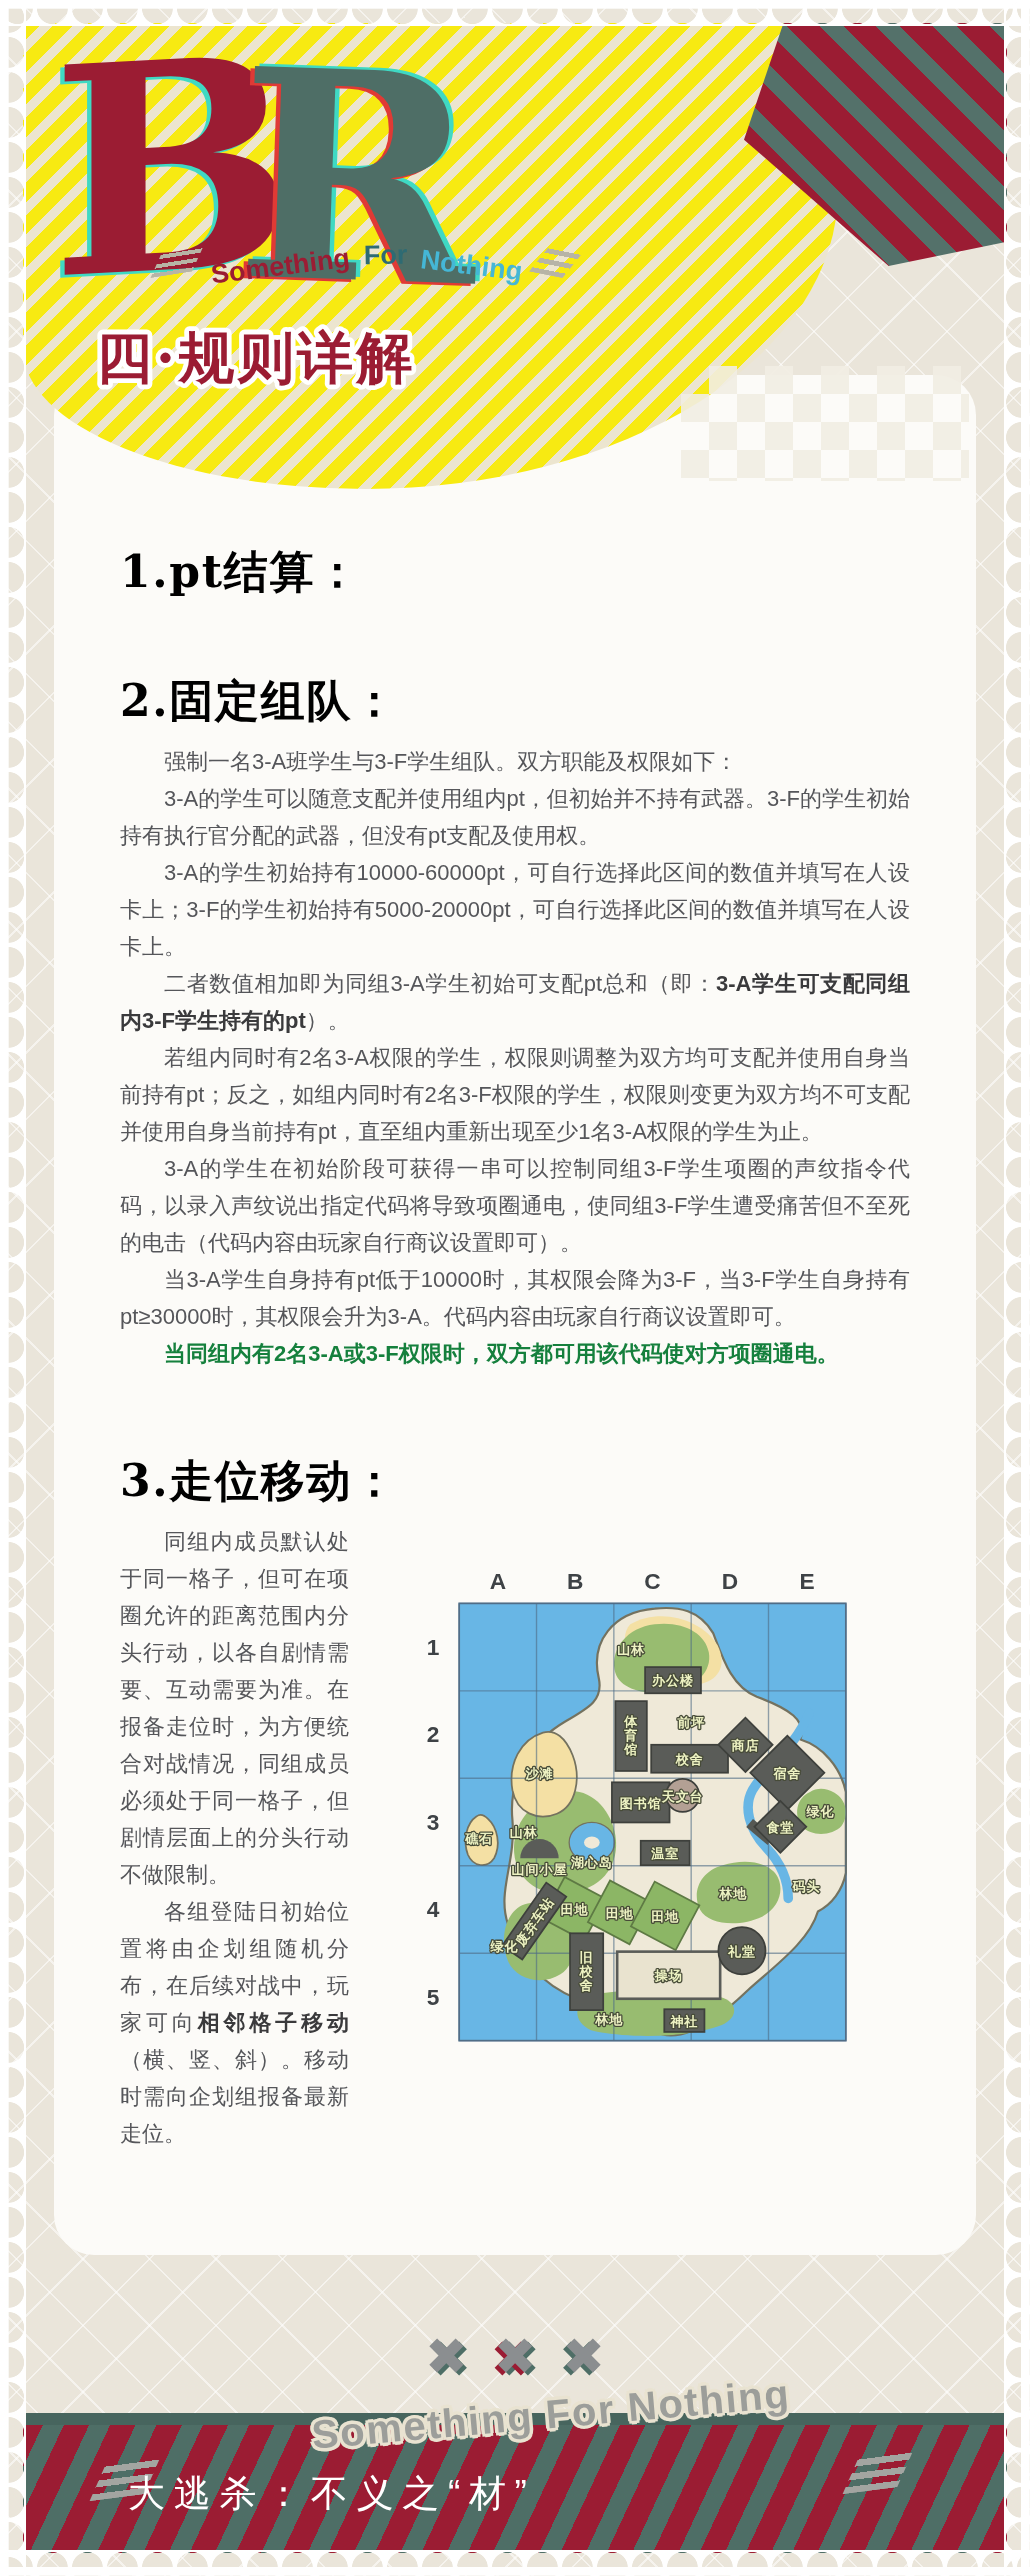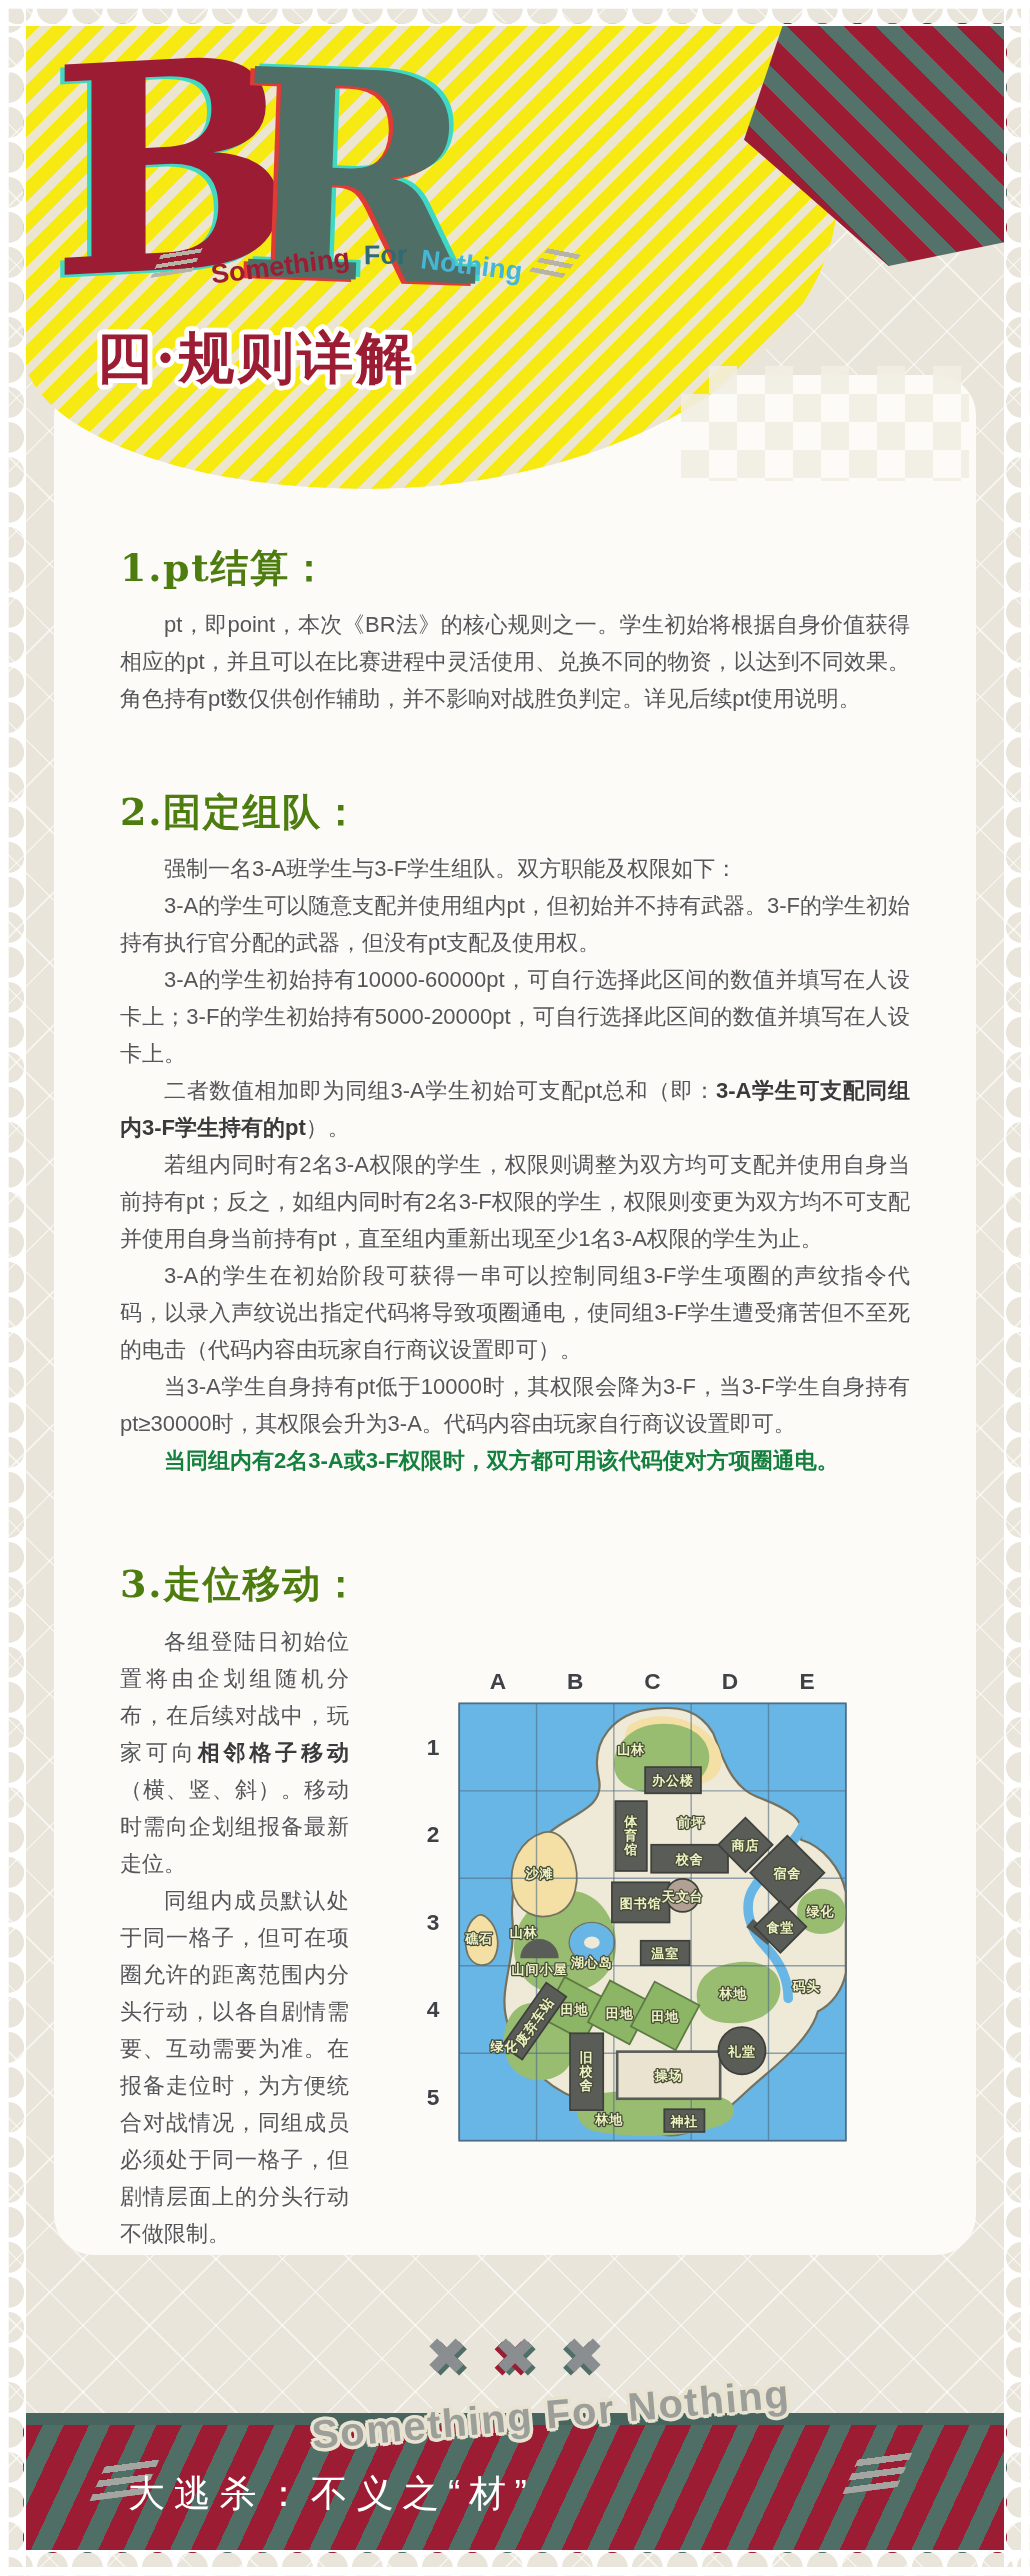--- a/index.html
+++ b/index.html
@@ -38,21 +38,21 @@
   .tag-lines.left{transform:skewX(-32deg) rotate(-10deg);}
   .tag-lines.right{transform:skewX(-32deg) rotate(10deg);}
   .page-title{position:absolute;left:84px;top:307px;z-index:4;}
   .page-title text{font-family:"DejaVu Serif","Liberation Serif",serif;font-weight:bold;
     font-size:64px;fill:#9b1c33;stroke:#ffffff;stroke-width:11px;paint-order:stroke;
     stroke-linejoin:round;letter-spacing:4px;}
   
   .content-card{position:absolute;left:54px;top:375px;width:922px;height:1880px;z-index:1;
     background:#fcfbf8;border-radius:40px;box-sizing:border-box;padding:168px 66px 0;}
   h2.sec-h{margin:0 0 12.2px;font-family:"DejaVu Serif","Liberation Serif",serif;font-weight:bold;
-    font-size:38px;color:#4d7c0f;letter-spacing:1.7px;}
+    font-size:44px;color:#000000;letter-spacing:1.7px;}
   .paras p{margin:0;text-indent:2em;font-size:22px;line-height:37px;color:#55565a;
     text-align:justify;}
   .paras p span.b{font-weight:bold;color:#3a3a3c;}
   .paras p.red{color:#15803d;font-weight:bold;}
   #sec2{margin-top:70px;}
   #sec3{margin-top:80px;}
   .sec3-row{display:flex;align-items:flex-start;}
   .col-left{width:229px;flex:0 0 auto;}
   .map-wrap{margin-left:56px;margin-top:35px;}
   .map-label{font-family:"Liberation Sans","DejaVu Sans",sans-serif;font-weight:bold;
@@ -116,45 +116,42 @@
     <span class="tag-lines right"></span>
   </div>
 
   <svg class="page-title" width="489" height="96" viewBox="0 0 560 110">
     <text x="14" y="80">四·规则详解</text>
   </svg>
 
   <main class="content-card">
     <section id="sec1">
       <h2 class="sec-h">1.pt结算：</h2>
-      <div class="paras">
-          <p><span>pt，即point，本次《BR法》的核心规则之一。学生初始将根据自身价值获得相应的pt，并且可以在比赛进程中灵活使用、兑换不同的物资，以达到不同效果。角色持有pt数仅供创作辅助，并不影响对战胜负判定。详见后续pt使用说明。</span></p>
-        </div>
     </section>
 
     <section id="sec2">
       <h2 class="sec-h">2.固定组队：</h2>
       <div class="paras">
           <p><span>强制一名3-A班学生与3-F学生组队。双方职能及权限如下：</span></p>
           <p><span>3-A的学生可以随意支配并使用组内pt，但初始并不持有武器。3-F的学生初始持有执行官分配的武器，但没有pt支配及使用权。</span></p>
           <p><span>3-A的学生初始持有10000-60000pt，可自行选择此区间的数值并填写在人设卡上；3-F的学生初始持有5000-20000pt，可自行选择此区间的数值并填写在人设卡上。</span></p>
           <p><span>二者数值相加即为同组3-A学生初始可支配pt总和（即：</span><span class="b">3-A学生可支配同组内3-F学生持有的pt</span><span>）。</span></p>
           <p><span>若组内同时有2名3-A权限的学生，权限则调整为双方均可支配并使用自身当前持有pt；反之，如组内同时有2名3-F权限的学生，权限则变更为双方均不可支配并使用自身当前持有pt，直至组内重新出现至少1名3-A权限的学生为止。</span></p>
           <p><span>3-A的学生在初始阶段可获得一串可以控制同组3-F学生项圈的声纹指令代码，以录入声纹说出指定代码将导致项圈通电，使同组3-F学生遭受痛苦但不至死的电击（代码内容由玩家自行商议设置即可）。</span></p>
           <p><span>当3-A学生自身持有pt低于10000时，其权限会降为3-F，当3-F学生自身持有pt≥30000时，其权限会升为3-A。代码内容由玩家自行商议设置即可。</span></p>
           <p class="red"><span>当同组内有2名3-A或3-F权限时，双方都可用该代码使对方项圈通电。</span></p>
         </div>
     </section>
 
     <section id="sec3">
       <h2 class="sec-h">3.走位移动：</h2>
       <div class="sec3-row">
         <div class="paras col-left">
+            <p><span>同组内成员默认处于同一格子，但可在项圈允许的距离范围内分头行动，以各自剧情需要、互动需要为准。在报备走位时，为方便统合对战情况，同组成员必须处于同一格子，但剧情层面上的分头行动不做限制。</span></p>
             <p><span>各组登陆日初始位置将由企划组随机分布，在后续对战中，玩家可向</span><span class="b">相邻格子移动</span><span>（横、竖、斜）。移动时需向企划组报备最新走位。</span></p>
-            <p><span>同组内成员默认处于同一格子，但可在项圈允许的距离范围内分头行动，以各自剧情需要、互动需要为准。在报备走位时，为方便统合对战情况，同组成员必须处于同一格子，但剧情层面上的分头行动不做限制。</span></p>
           </div>
         <div class="map-wrap">
           <svg id="island-map" width="454" height="494" viewBox="-62 -52 520 566">
 
             <rect x="0" y="0" width="443" height="501" fill="#68b6e5" stroke="#55718b" stroke-width="2"></rect>
 
             <path d="M224,6 C176,10 150,44 160,86 C165,110 150,119 122,135 C84,157 56,198 61,248
                  C65,298 43,330 56,368 C70,418 112,448 152,459 C186,468 206,481 233,494
                  C263,501 301,472 331,443 C362,415 401,387 411,353 C427,345 439,329 443,309
                  L443,216 C437,188 417,164 391,156 C398,134 379,121 341,107

